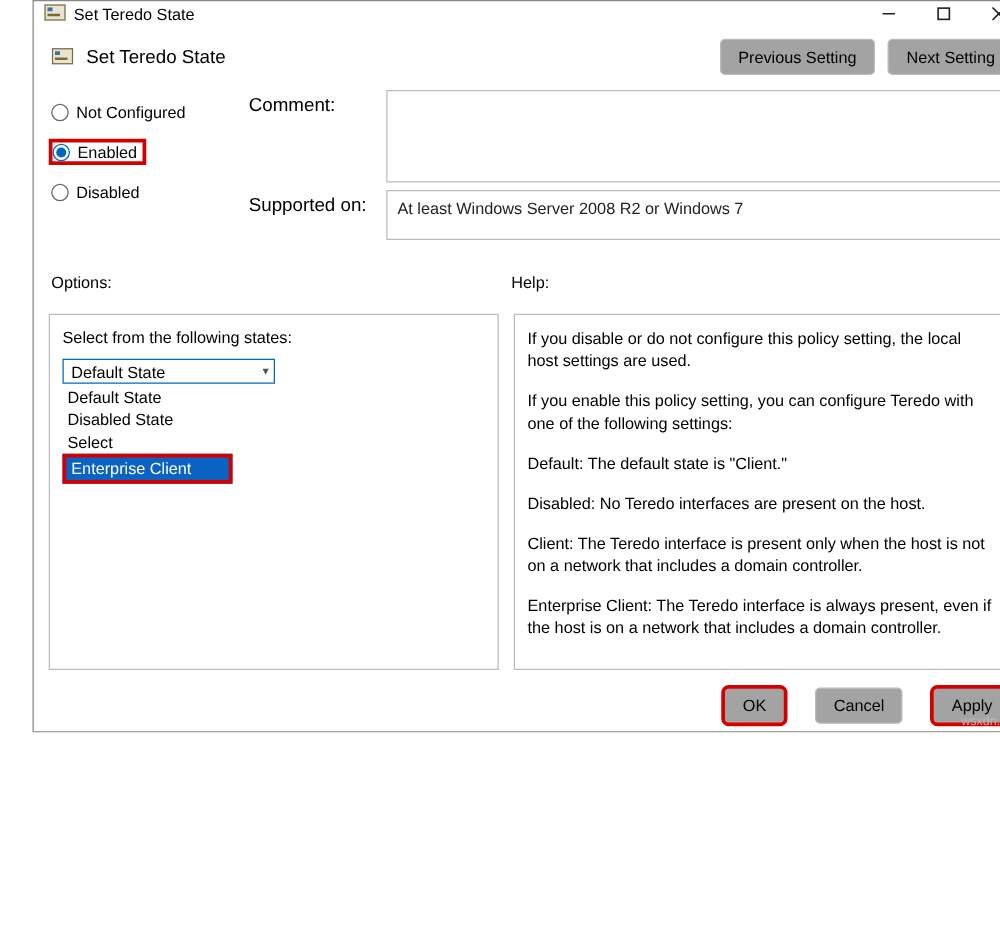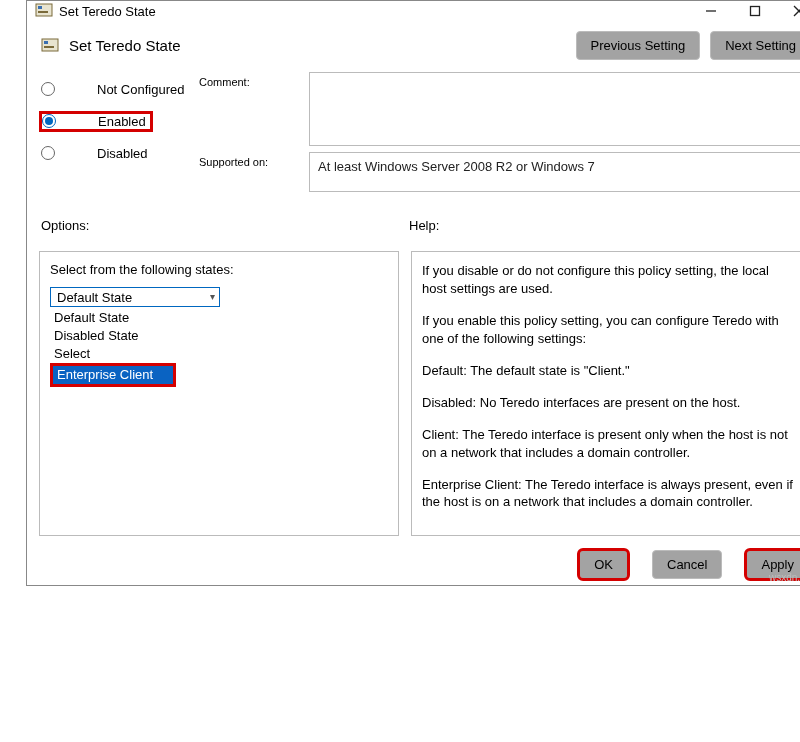--- a/index.html
+++ b/index.html
@@ -9,46 +9,46 @@
   .titlebar .title { margin-left: 6px; font-size: 13px; }
   .winbtns { margin-left: auto; display: flex; gap: 24px; padding-right: 8px; }
   .winbtn { width: 20px; height: 20px; display: flex; align-items: center; justify-content: center; cursor: default; }
   .header { display: flex; align-items: center; padding: 10px 14px 4px 14px; }
   .header .title2 { font-size: 15px; margin-left: 10px; }
   .navbtns { margin-left: auto; display: flex; gap: 10px; }
   .btn { padding: 6px 14px; border: 1px solid #bbb; border-radius: 4px; background: #a3a3a3; font-size: 13px; cursor: default; }
   .content { flex: 1; display: flex; flex-direction: column; padding: 0 12px; }
   .radio-area { display: flex; }
   .radios { width: 160px; padding-top: 10px; }
-  .radio-row { display: flex; margin: 6px 0; padding: 2px 2px; gap: 36px; }
+  .radio-row { display: flex; align-items: center; margin: 6px 0; padding: 2px 2px; }
   .radio-row.hl { border: 3px solid #d40000; display: inline-flex; padding: 0 4px 0 0; }
   .radio { width: 14px; height: 14px; border: 1px solid #666; border-radius: 50%; margin-right: 6px; display: inline-flex; align-items: center; justify-content: center; }
   .radio.checked { border-color: #0067c0; }
   .radio.checked::after { content:""; width:8px; height:8px; border-radius:50%; background:#0067c0; }
   .fields { flex:1; padding-top:8px; }
   .fld { display:flex; margin-bottom:6px; }
-  .fld-label { width: 110px; padding-top:4px; font-size: 11px; }
+  .fld-label { width: 110px; padding-top:4px; font-size: 15px; }
   .fld-box { flex:1; border:1px solid #bbb; position:relative; background:#fff; }
   .comment-box { height:74px; }
   .comment-box .scroll-up, .supported-box .scroll-up { position:absolute; right:2px; top:2px; color:#888; font-size:10px; }
   .comment-box .scroll-down, .supported-box .scroll-down { position:absolute; right:2px; bottom:2px; color:#888; font-size:10px; }
   .supported-box { height:40px; padding:6px 8px; font-size:13px; color:#222; }
   .section-labels { display:flex; margin-top:20px; }
   .section-labels .lbl { font-size:13px; }
   .section-labels .lbl.left { width: 370px; padding-left:2px; }
   .panels { display:flex; gap:12px; margin-top:18px; flex:1; }
   .panel { border:1px solid #bbb; position:relative; }
   .panel.left { width: 360px; padding:10px; }
   .panel.right { flex:1; padding:10px 18px 10px 10px; }
   .sel-label { font-size:13px; margin-bottom:10px; }
   .combo { width: 170px; height: 20px; border:1px solid #0067c0; display:flex; align-items:center; padding:0 6px; font-size:13px; position:relative; }
   .combo .chev { position:absolute; right:4px; top:3px; font-size:10px; color:#555; }
   .combo-list { width: 190px; border:0; margin-top:2px; }
   .combo-item { padding:0 4px; font-size:13px; line-height:18px; }
-  .combo-item.sel { background:#0a63c2; color:#fff; border:3px solid #d40000; display:inline-block; padding-right:20px; }
+  .combo-item.sel { background:#0a63c2; color:#fff; border:3px solid #d40000; display:inline-block; padding-right:30px; }
   .help-text { font-size:13px; line-height:1.38; }
   .help-text p { margin:0 0 14px 0; }
   .right-scroll { position:absolute; right:-14px; top:4px; bottom:4px; width:10px; background:#888; border-radius:4px; }
   .footer { display:flex; justify-content:flex-end; gap:24px; padding:14px 16px;text-align:center; }
   .btn.hl { outline:3px solid #d40000; outline-offset:-1px; }
   .gp-icon { width:18px; height:18px; display:inline-block; }
   .watermark { position:absolute; right:6px; bottom:2px; font-size:10px; color:#bbb; }
 </style>
 </head>
 <body>

